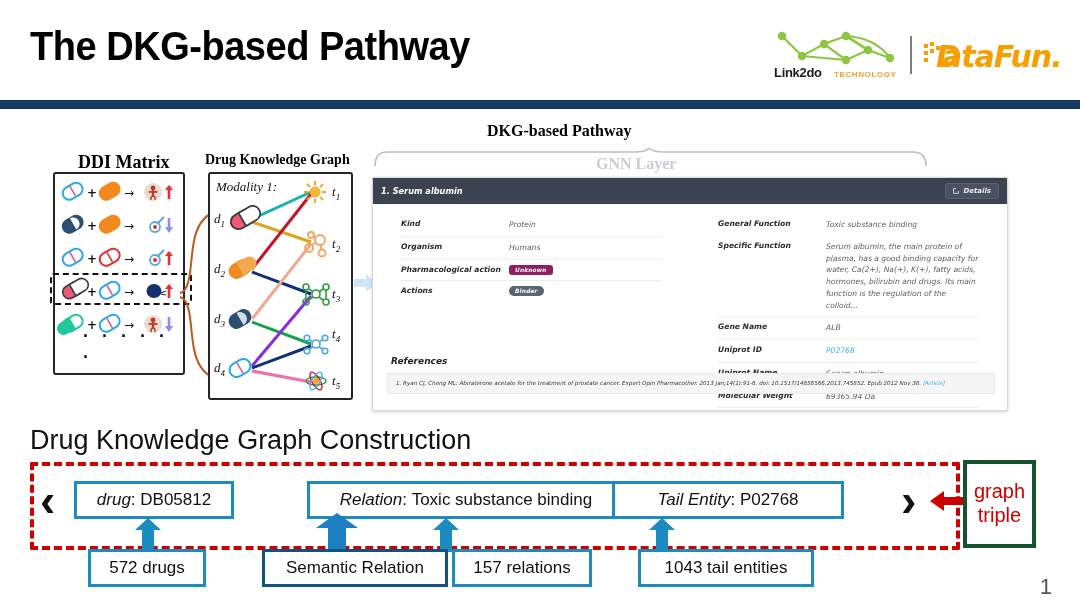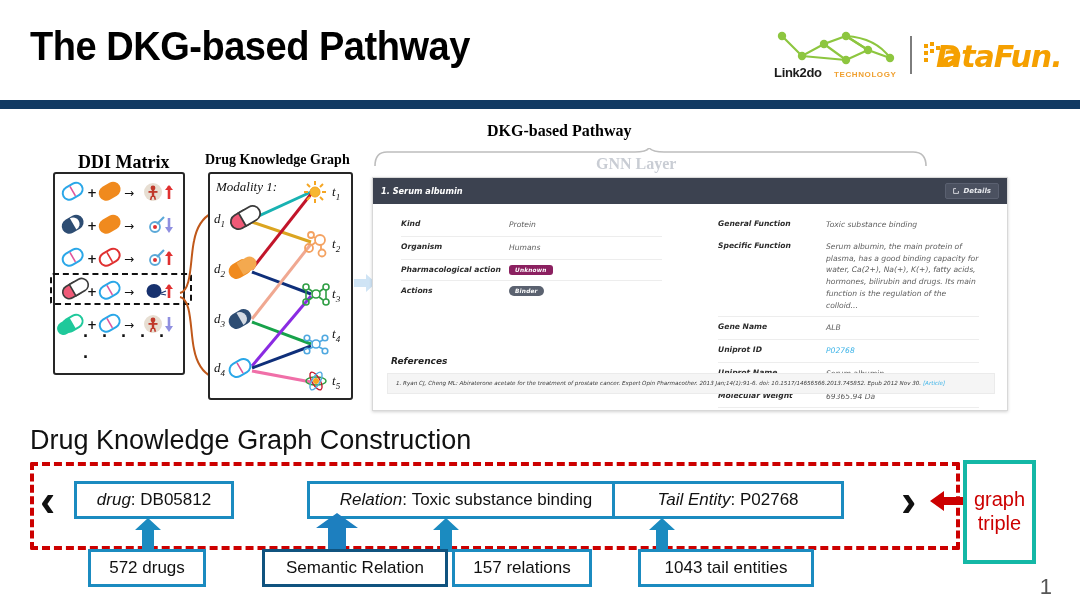--- a/index.html
+++ b/index.html
@@ -160,22 +160,22 @@
   .triple-box i { font-style: italic; }
   .count-box {
     position: absolute; border: 3px solid #1b8bc0; background: #fff;
     display: flex; align-items: center; justify-content: center;
     font-size: 17px; color: #111; top: 549px; height: 38px;
   }
   .count-box.dark { border-color: #10537f; }
   .up-arrow { position: absolute; }
 
   #graph-triple-box {
-    position: absolute; left: 963px; top: 460px; width: 73px; height: 104px;
-    border: 4px solid #14b8a6; background: #fff;
+    position: absolute; left: 963px; top: 460px; width: 73px; height: 88px;
+    border: 4px solid #14532d; background: #fff;
     display: flex; flex-direction: column; align-items: center;
     justify-content: center; color: #cc0000; font-size: 20px; line-height: 1.18;
   }
   #red-left-arrow { position: absolute; left: 930px; top: 489px; width: 36px; height: 24px; }
   #page-number {
     position: absolute; right: 28px; bottom: 8px;
     font-size: 22px; color: #555; font-family: "Liberation Sans", sans-serif;
   }
 </style>
 </head>

